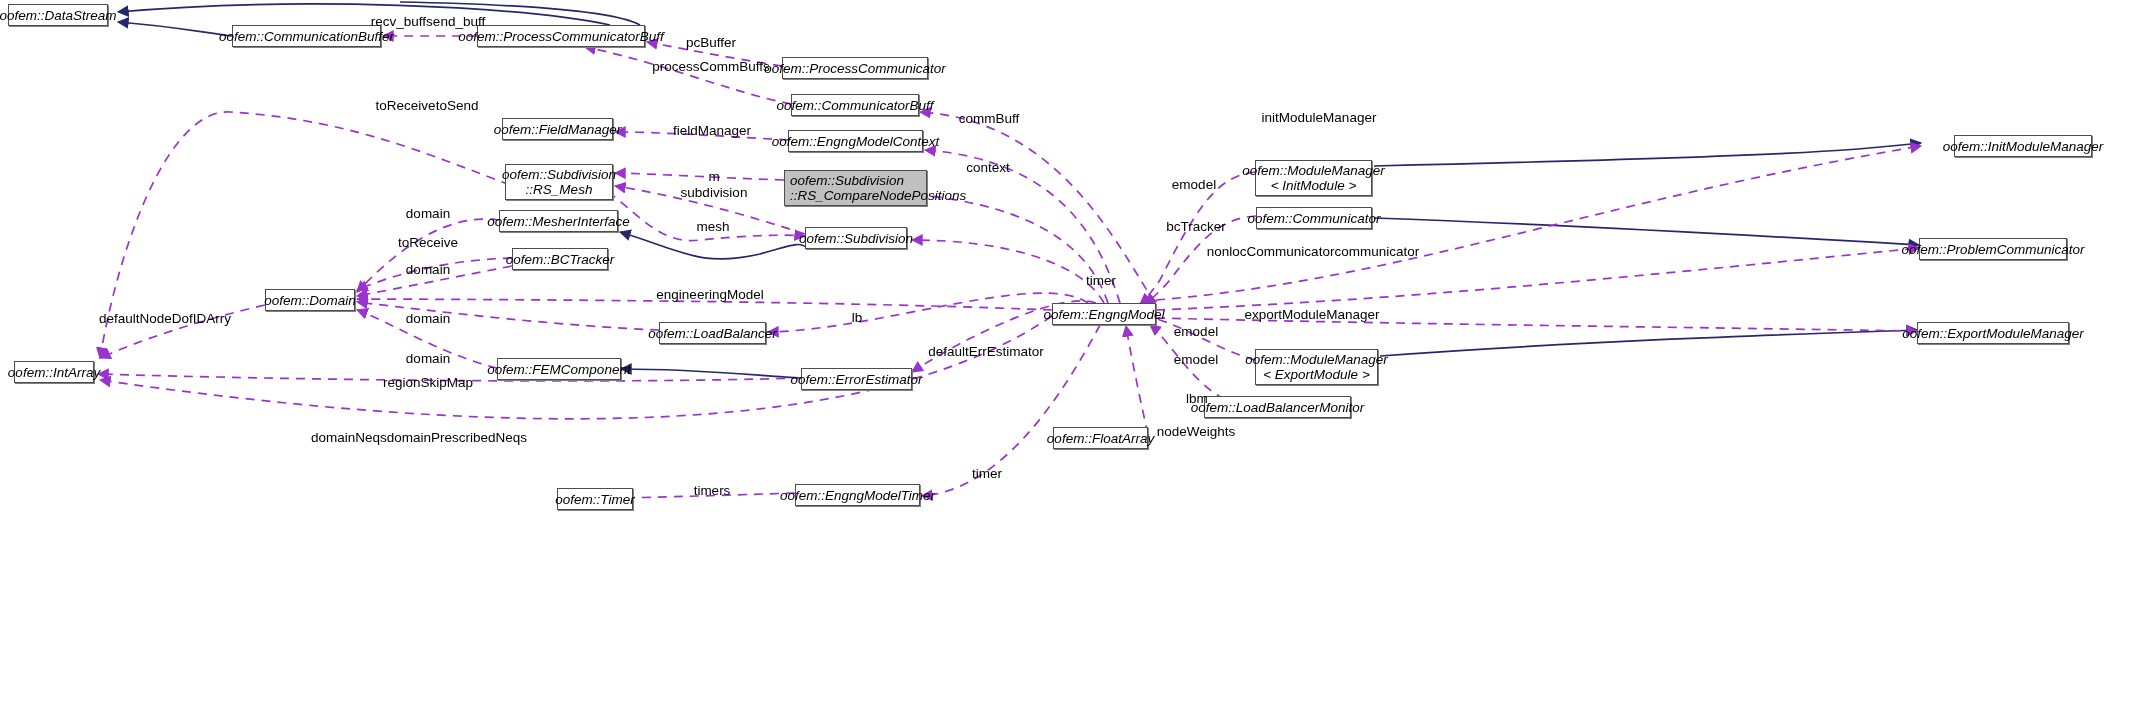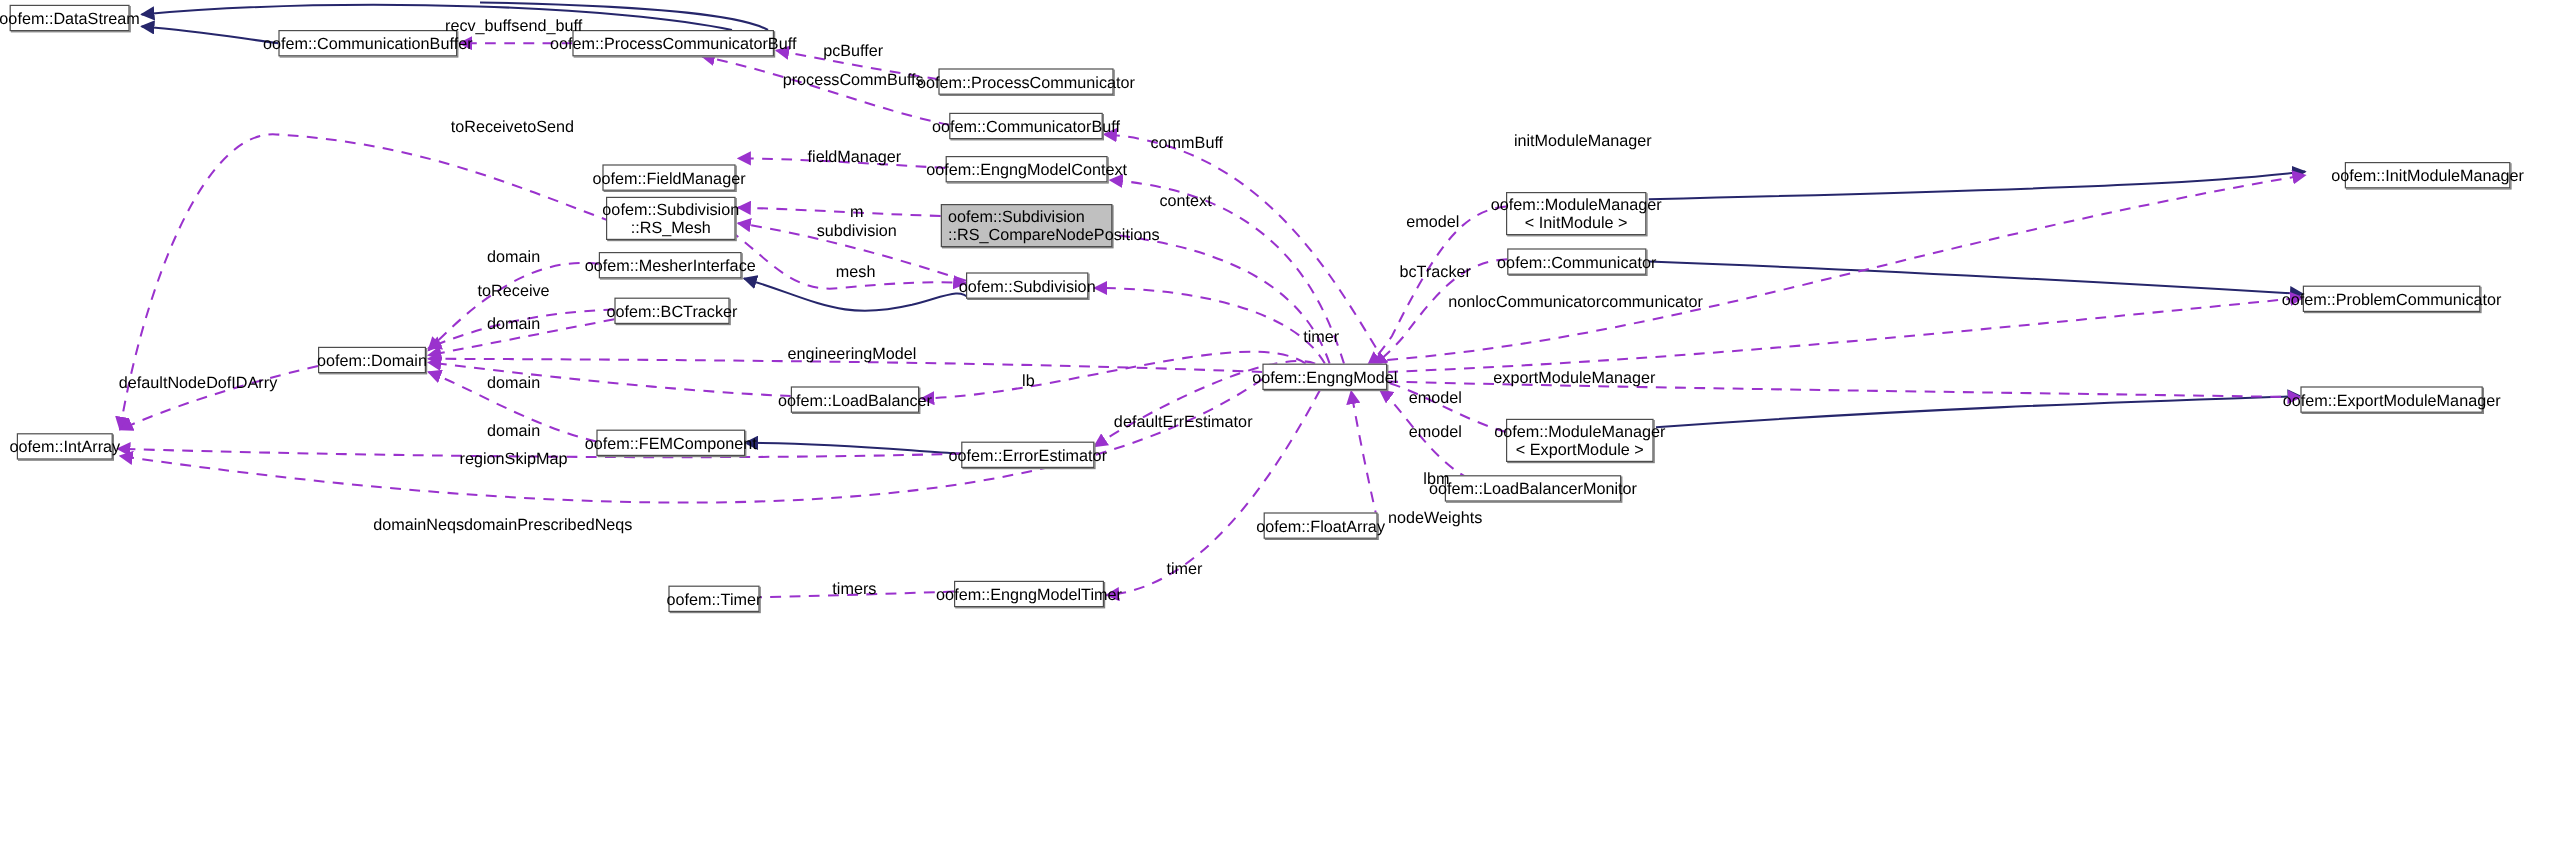--- a/index.html
+++ b/index.html
@@ -31,20 +31,21 @@
     color: #000000;
     font-size: 13.5px;
     line-height: 15px;
     text-align: center;
     display: flex;
     flex-direction: column;
     align-items: center;
     justify-content: center;
     white-space: pre;
     box-shadow: 1px 1px 0 #808080;
+    font-style: italic;
   }
   .node.highlight {
     background: #c0c0c0;
     text-align: left;
     align-items: flex-start;
     padding-left: 5px;
   }
   .node .line { display: block; }
   .edge-label {
     position: absolute;
@@ -122,21 +123,21 @@
       <path d="M 1100 325 C 1060 400 1000 490 922 496" marker-end="url(#arrow-use)"></path>
     </g>
   </svg>
 
   <div id="nodes">
       <div class="node" style="left: 8px; top: 4px; width: 100px; height: 22px;"><span class="line">oofem::DataStream</span></div>
       <div class="node" style="left: 232px; top: 25px; width: 149px; height: 22px;"><span class="line">oofem::CommunicationBuffer</span></div>
       <div class="node" style="left: 477px; top: 25px; width: 168px; height: 22px;"><span class="line">oofem::ProcessCommunicatorBuff</span></div>
       <div class="node" style="left: 782px; top: 57px; width: 146px; height: 22px;"><span class="line">oofem::ProcessCommunicator</span></div>
       <div class="node" style="left: 791px; top: 94px; width: 128px; height: 22px;"><span class="line">oofem::CommunicatorBuff</span></div>
-      <div class="node" style="left: 502px; top: 137px; width: 111px; height: 22px;"><span class="line">oofem::FieldManager</span></div>
+      <div class="node" style="left: 502px; top: 118px; width: 111px; height: 22px;"><span class="line">oofem::FieldManager</span></div>
       <div class="node" style="left: 788px; top: 130px; width: 135px; height: 22px;"><span class="line">oofem::EngngModelContext</span></div>
       <div class="node" style="left: 505px; top: 164px; width: 108px; height: 36px;"><span class="line">oofem::Subdivision</span><span class="line">::RS_Mesh</span></div>
       <div class="node highlight" style="left: 784px; top: 170px; width: 143px; height: 36px;"><span class="line">oofem::Subdivision</span><span class="line">::RS_CompareNodePositions</span></div>
       <div class="node" style="left: 1255px; top: 160px; width: 117px; height: 36px;"><span class="line">oofem::ModuleManager</span><span class="line">&lt; InitModule &gt;</span></div>
       <div class="node" style="left: 1921px; top: 135px; width: 138px; height: 22px; margin-left: 33px;"><span class="line">oofem::InitModuleManager</span></div>
       <div class="node" style="left: 1256px; top: 207px; width: 116px; height: 22px;"><span class="line">oofem::Communicator</span></div>
       <div class="node" style="left: 1919px; top: 238px; width: 148px; height: 22px;"><span class="line">oofem::ProblemCommunicator</span></div>
       <div class="node" style="left: 499px; top: 210px; width: 119px; height: 22px;"><span class="line">oofem::MesherInterface</span></div>
       <div class="node" style="left: 805px; top: 227px; width: 102px; height: 22px;"><span class="line">oofem::Subdivision</span></div>
       <div class="node" style="left: 512px; top: 248px; width: 96px; height: 22px;"><span class="line">oofem::BCTracker</span></div>

